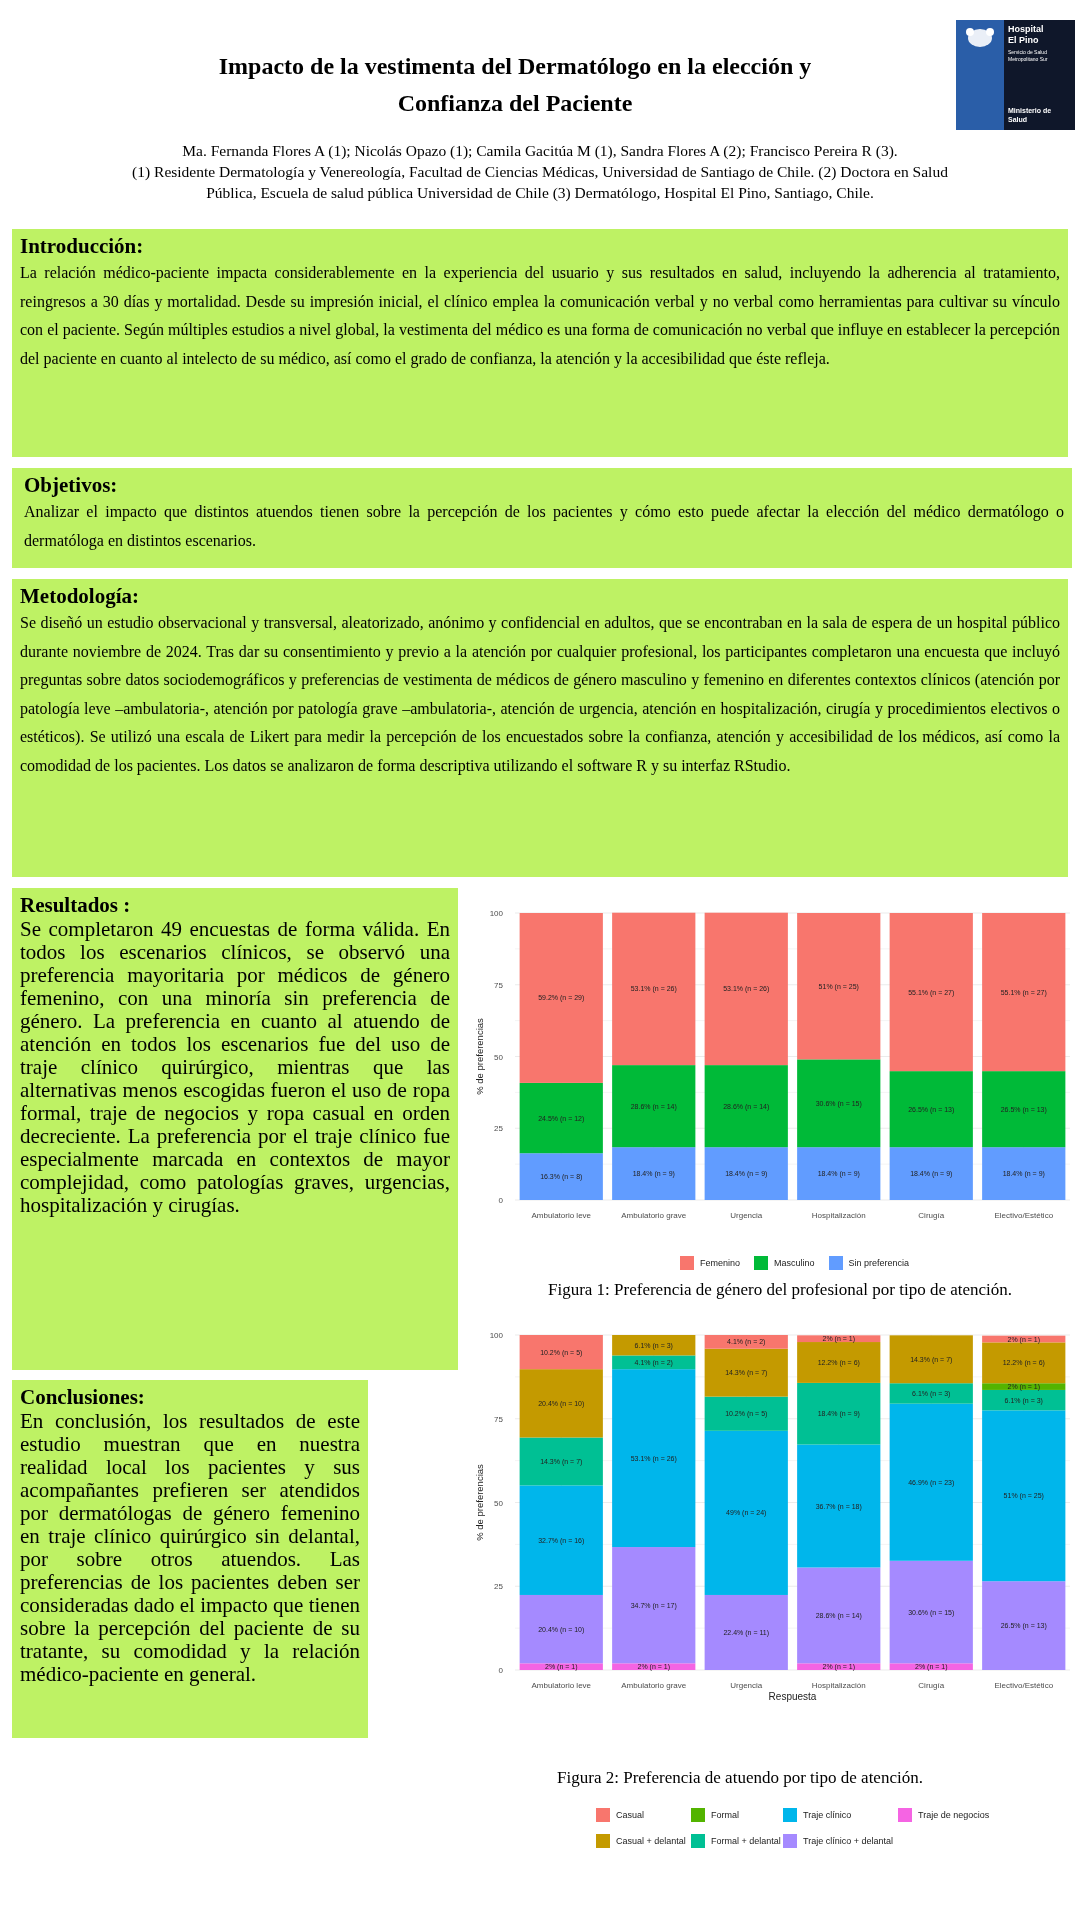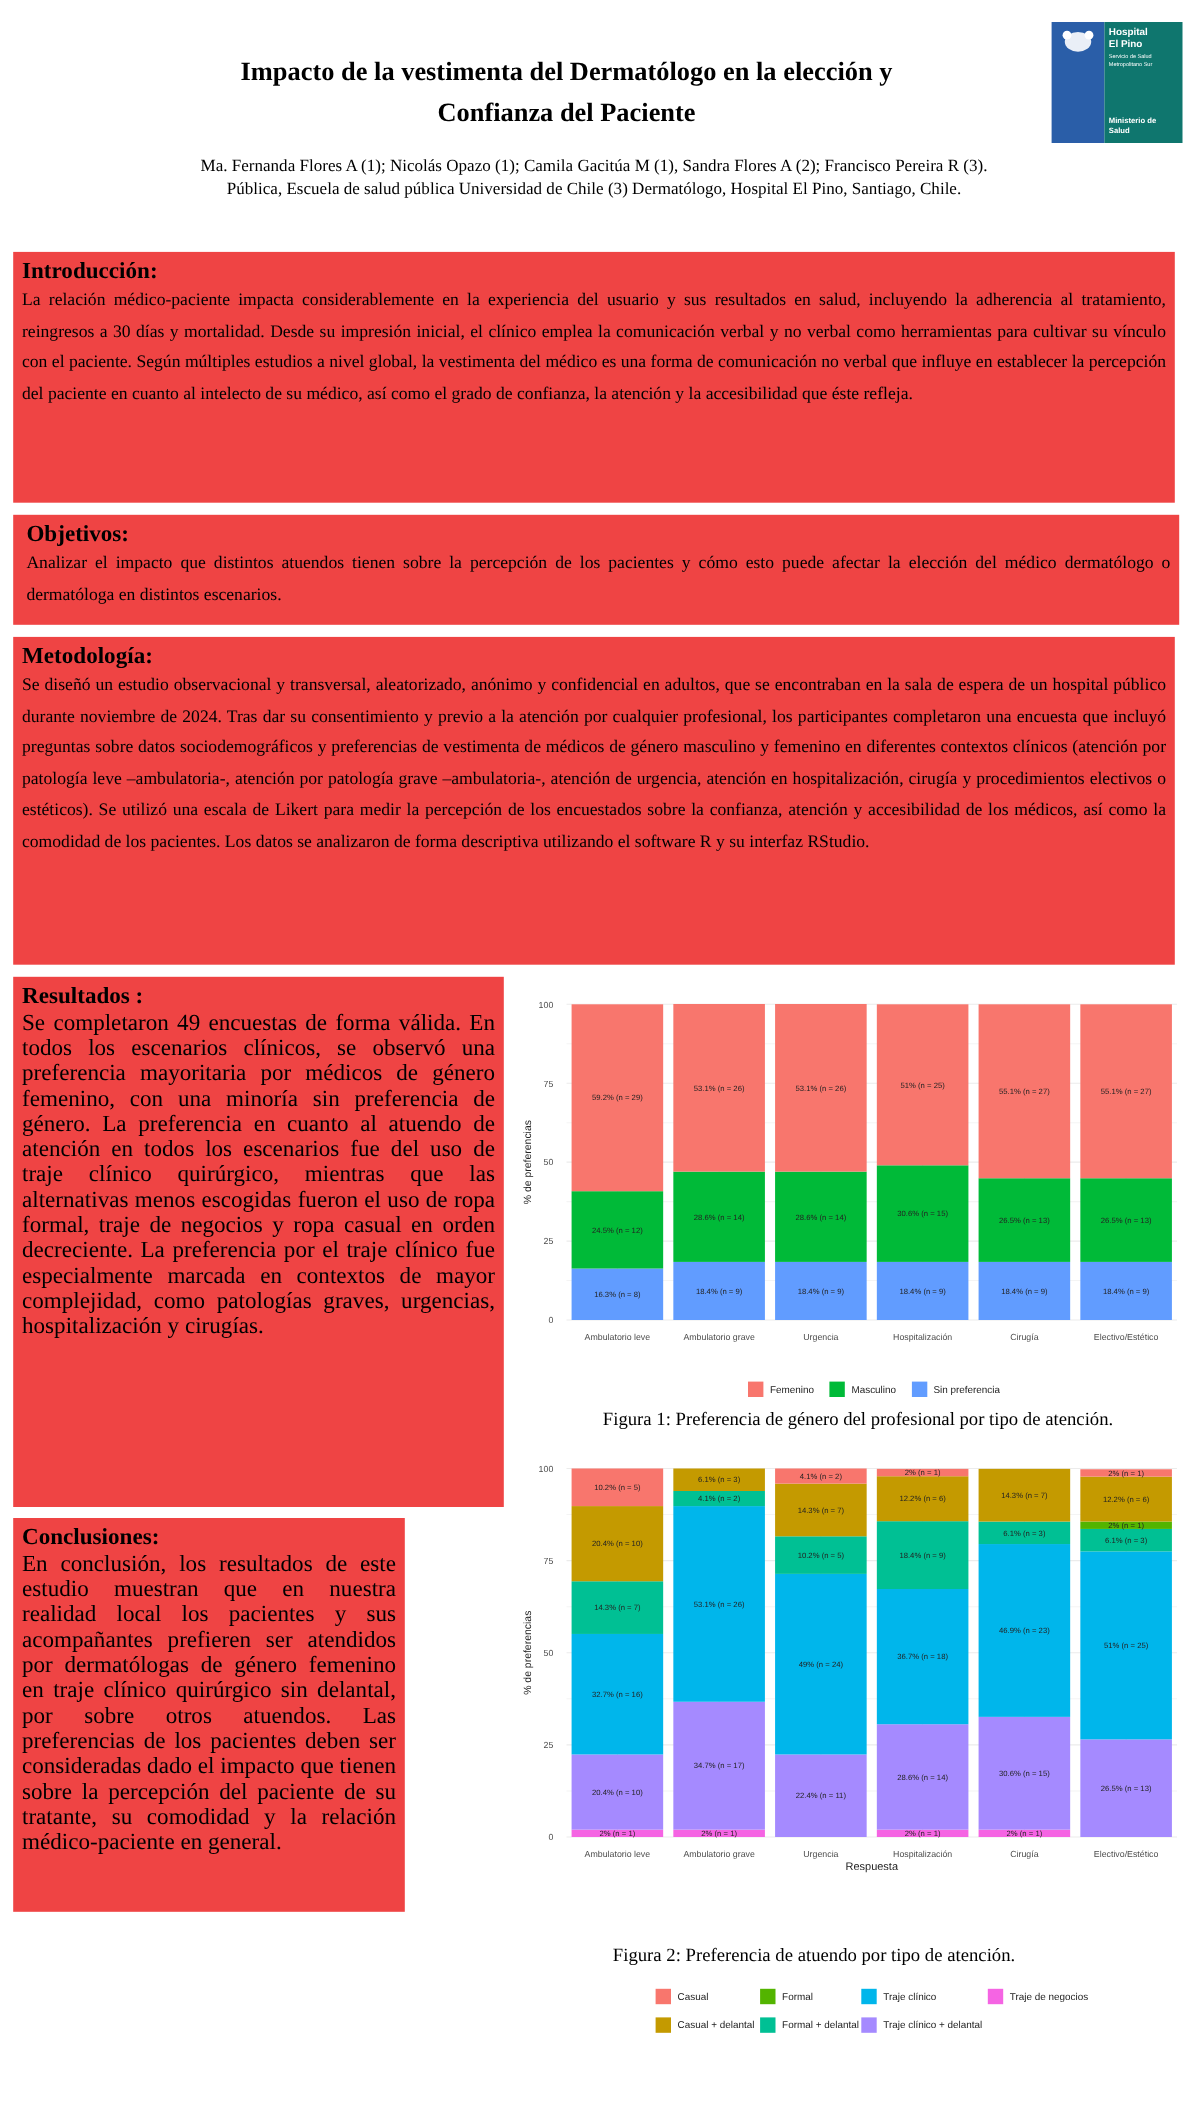--- a/index.html
+++ b/index.html
@@ -3,28 +3,28 @@
 <meta charset="utf-8">
 <style>
   * { box-sizing: border-box; margin: 0; padding: 0; }
   html, body { width: 1080px; height: 1920px; background: #ffffff; overflow: hidden; }
   body { position: relative; font-family: "Liberation Serif", "DejaVu Serif", serif; color: #000; }
 
   .header { position: absolute; left: 0; top: 0; width: 1080px; height: 215px; }
   .logo-usach { position: absolute; left: 16px; top: 18px; width: 80px; height: 130px; }
   .logo-hosp { position: absolute; left: 956px; top: 20px; width: 119px; height: 110px; display: flex; }
   .logo-hosp .blue { width: 48px; height: 100%; background: #2a5ea8; position: relative; }
-  .logo-hosp .red { flex: 1; height: 100%; background: #0f766e; color: #fff; font-family: "Liberation Sans", sans-serif; padding: 4px 4px; position: relative; }
+  .logo-hosp .red { flex: 1; height: 100%; background: #0f172a; color: #fff; font-family: "Liberation Sans", sans-serif; padding: 4px 4px; position: relative; }
   .logo-hosp .red .h1 { font-size: 9px; font-weight: bold; line-height: 11px; }
   .logo-hosp .red .h2 { font-size: 5px; line-height: 7px; margin-top: 3px; }
   .logo-hosp .red .h3 { position: absolute; bottom: 6px; left: 4px; font-size: 7px; line-height: 9px; font-weight: bold; }
   .title { position: absolute; left: 110px; top: 48px; width: 810px; text-align: center; font-size: 24px; font-weight: bold; line-height: 37px; }
   .authors { position: absolute; left: 20px; top: 140px; width: 1040px; text-align: center; font-size: 15.5px; line-height: 21px; }
 
-  .box { position: absolute; background: #ef4444; padding: 4px 8px; }
+  .box { position: absolute; background: #bef264; padding: 4px 8px; }
   .box h2 { font-size: 21px; font-weight: bold; line-height: 26px; }
   .box p { font-size: 16px; line-height: 28.5px; text-align: justify; }
   .box.narrow p { font-size: 21px; line-height: 23px; }
 
   #intro { left: 12px; top: 229px; width: 1056px; height: 228px; }
   #obj { left: 12px; top: 468px; width: 1060px; height: 100px; padding-left: 12px; }
   #met { left: 12px; top: 579px; width: 1056px; height: 298px; }
   #res { left: 12px; top: 888px; width: 446px; height: 482px; }
   #conc { left: 12px; top: 1380px; width: 356px; height: 358px; }
 
@@ -63,20 +63,21 @@
     <div class="red">
       <div class="h1">Hospital</div>
       <div class="h1">El Pino</div>
       <div class="h2"><span>Servicio de Salud</span><br><span>Metropolitano Sur</span></div>
       <div class="h3"><span>Ministerio de</span><br><span>Salud</span></div>
     </div>
   </div>
 
   <div class="authors">
     <div>Ma. Fernanda Flores A (1); Nicolás Opazo (1); Camila Gacitúa M (1), Sandra Flores A (2); Francisco Pereira R (3).</div>
+    <div>(1) Residente Dermatología y Venereología, Facultad de Ciencias Médicas, Universidad de Santiago de Chile. (2) Doctora en Salud</div>
     <div>Pública, Escuela de salud pública Universidad de Chile (3) Dermatólogo, Hospital El Pino, Santiago, Chile.</div>
   </div>
 </div>
 
 <div class="box" id="intro">
   <h2>Introducción:</h2>
   <p>La relación médico-paciente impacta considerablemente en la experiencia del usuario y sus resultados en salud, incluyendo la adherencia al tratamiento, reingresos a 30 días y mortalidad. Desde su impresión inicial, el clínico emplea la comunicación verbal y no verbal como herramientas para cultivar su vínculo con el paciente. Según múltiples estudios a nivel global, la vestimenta del médico es una forma de comunicación no verbal que influye en establecer la percepción del paciente en cuanto al intelecto de su médico, así como el grado de confianza, la atención y la accesibilidad que éste refleja.</p>
 </div>
 
 <div class="box" id="obj">

